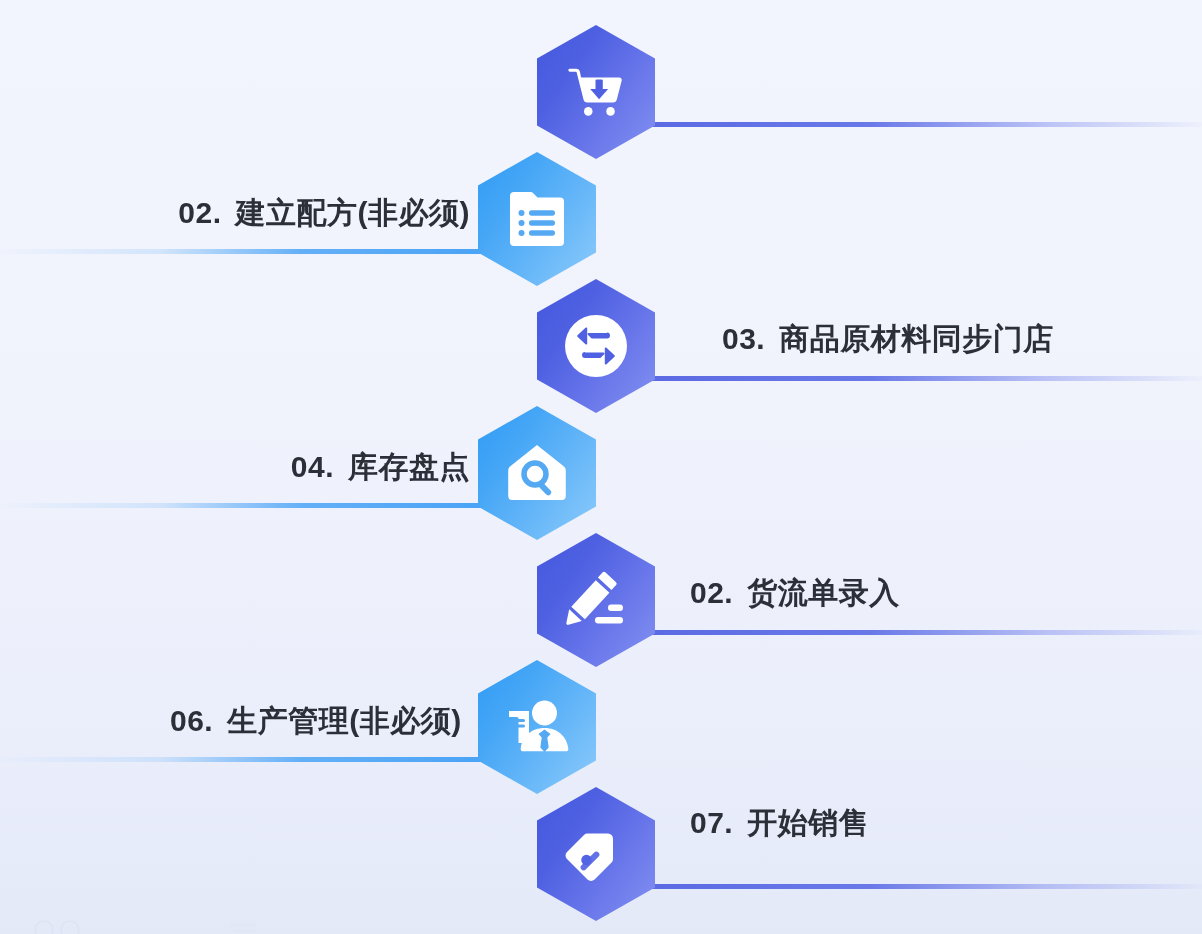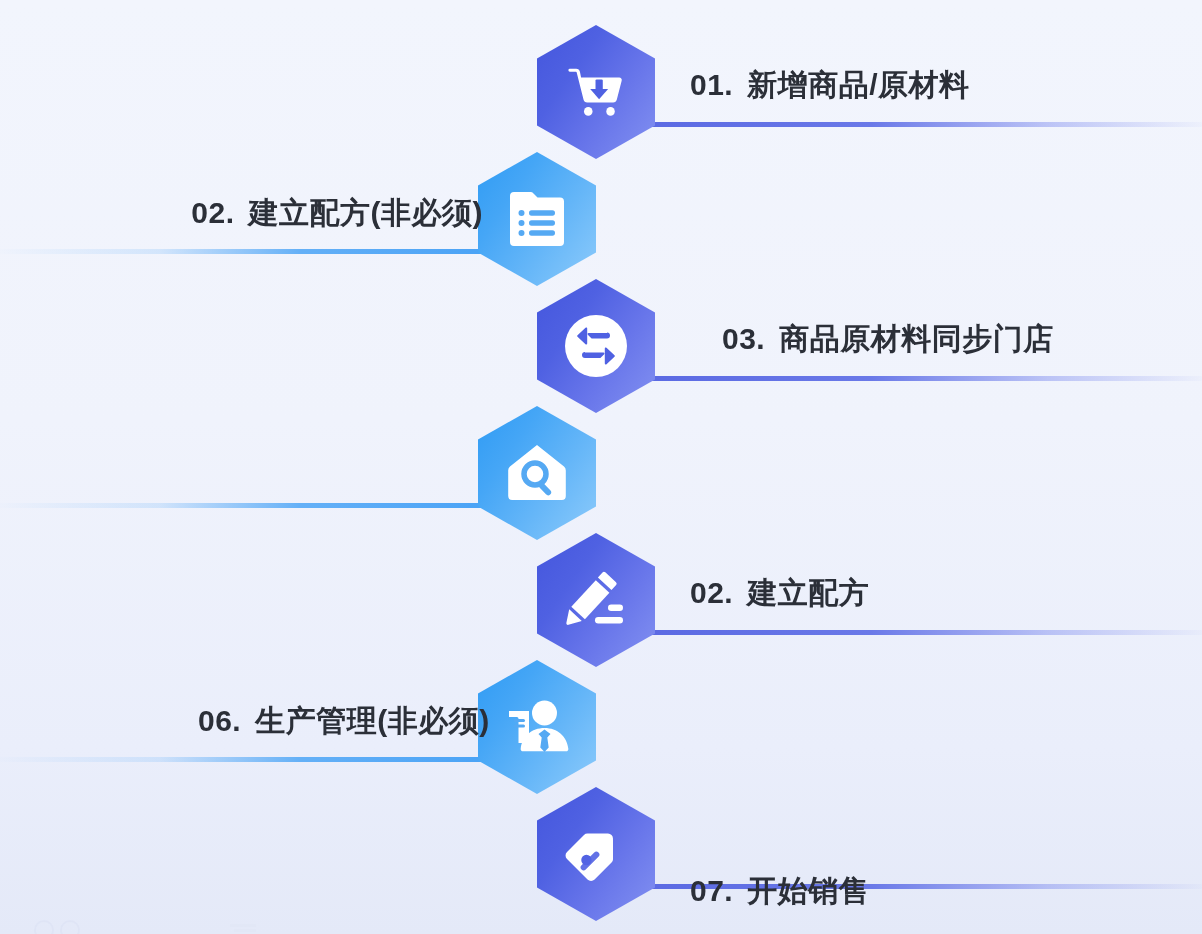--- a/index.html
+++ b/index.html
@@ -62,21 +62,21 @@
     font-weight: bold;
     color: #2b2f38;
     letter-spacing: 0.5px;
     white-space: nowrap;
     line-height: 1;
   }
   .label .num {
     margin-right: 14px;
   }
   .label.right-side { text-align: left; }
-  .label.left-side  { text-align: right; margin-left: 13px; }
+  .label.left-side  { text-align: right; }
 
   
   #watermark {
     position: absolute;
     left: 0;
     bottom: 0;
     width: 1202px;
     height: 22px;
     opacity: 0.35;
   }
@@ -110,23 +110,20 @@
       <g fill="#ffffff">
         <path d="M5 8 h6.5 a4 4 0 0 1 3.9 3.1 L16.6 17 H56 a2.6 2.6 0 0 1 2.5 3.3 l-5 19.5 a4 4 0 0 1 -3.9 3 H23 a4 4 0 0 1 -3.9 -3.1 L12 11.6 a0.7 0.7 0 0 0 -0.7 -0.6 H5 a1.5 1.5 0 0 1 0 -3 z"></path>
         <circle cx="24" cy="52" r="4.4"></circle>
         <circle cx="47" cy="52" r="4.4"></circle>
       </g>
       <g fill="#4f61e2">
         <rect x="31.5" y="19" width="7.5" height="12" rx="1.2"></rect>
         <path d="M35.2 39.5 L26 28.8 h18.5 z"></path>
       </g>
     </svg>
-  </div>
-  <div class="label right-side" style="left:690px; top:70px;">
-    <span class="num">01.</span><span>新增商品/原材料</span>
   </div>
 
   <div class="line left" style="left:0px; top:249px; width:484px;"></div>
   <div class="hex lite" style="left:478px; top:152px;">
     <svg width="58" height="62" viewBox="0 0 58 62">
       <path fill="#ffffff" d="M6 4 h16.5 a4 4 0 0 1 3 1.4 L29.5 9.5 H52 a4 4 0 0 1 4 4 V54 a4 4 0 0 1 -4 4 H6 a4 4 0 0 1 -4 -4 V8 a4 4 0 0 1 4 -4 z"></path>
       <g fill="#55a9f3">
         <circle cx="13.5" cy="25" r="3"></circle>
         <circle cx="13.5" cy="35" r="3"></circle>
         <circle cx="13.5" cy="45" r="3"></circle>
@@ -159,68 +156,71 @@
   <div class="line left" style="left:0px; top:503px; width:484px;"></div>
   <div class="hex lite" style="left:478px; top:406px;">
     <svg width="62" height="60" viewBox="0 0 62 60">
       <path fill="#ffffff" d="M31 2 L58 23.5 a5 5 0 0 1 1.8 3.9 V53 a4 4 0 0 1 -4 4 H6.2 a4 4 0 0 1 -4 -4 V27.4 a5 5 0 0 1 1.8 -3.9 z"></path>
       <g fill="#55a9f3">
         <circle cx="29" cy="31" r="11" fill="none" stroke="#55a9f3" stroke-width="5.5"></circle>
         <rect x="36" y="38.5" width="6" height="15" rx="3" transform="rotate(-44 39 46)"></rect>
       </g>
     </svg>
   </div>
+  <div class="label left-side" style="left: 290.781px; top: 452px;">
+    <span class="num">04.</span><span>库存盘点</span>
+  </div>
 
   <div class="line right" style="left:650px; top:630px; width:552px;"></div>
   <div class="hex dark" style="left:537px; top:533px;">
     <svg width="64" height="62" viewBox="0 0 64 62">
       <g fill="#ffffff">
         <path d="M40.5 2.5 L52 13.2 a2 2 0 0 1 0.1 2.8 l-4.6 5 -13.6 -12.6 4.6 -5 a2 2 0 0 1 2.8 -0.1 z"></path>
         <path d="M31.8 11.2 L45.4 23.8 20.9 50.3 7.3 37.7 z"></path>
         <path d="M5.2 40.2 L17.8 51.9 4.4 55.8 a1.6 1.6 0 0 1 -2 -2 z"></path>
         <rect x="31" y="48" width="28" height="6.5" rx="3.2"></rect>
         <rect x="44" y="35.5" width="15" height="6.5" rx="3.2"></rect>
       </g>
     </svg>
   </div>
   <div class="label right-side" style="left:690px; top:578px;">
-    <span class="num">02.</span><span>建立配方</span>
+    <span class="num">02.</span><span>货流单录入</span>
   </div>
 
   <div class="line left" style="left:0px; top:757px; width:484px;"></div>
   <div class="hex lite" style="left:478px; top:660px;">
     <svg width="64" height="58" viewBox="0 0 64 58">
       <g fill="#ffffff">
         <path d="M4 13 h20 v32 h-10.5 V20.5 a1.6 1.6 0 0 0 -1.6 -1.6 H4 z"></path>
         <rect x="9" y="21" width="11" height="3" rx="1.5" fill="#55a9f3"></rect>
         <rect x="9" y="26.5" width="11" height="3" rx="1.5" fill="#55a9f3"></rect>
         <circle cx="39.5" cy="15" r="12.5"></circle>
         <path d="M39.5 30 c 13 0 22.5 8.6 23.8 20.4 a2.5 2.5 0 0 1 -2.5 2.8 H18.2 a2.5 2.5 0 0 1 -2.5 -2.8 C17 38.6 26.5 30 39.5 30 z"></path>
       </g>
       <g fill="#55a9f3">
         <path d="M39.5 31.5 L33.5 36 l3.2 3.6 -1.4 10 4.2 4.5 4.2 -4.5 -1.4 -10 3.2 -3.6 z"></path>
       </g>
     </svg>
   </div>
-  <div class="label left-side" style="left: 185px; top: 706px;">
+  <div class="label left-side" style="left: 170px; top: 706px;">
     <span class="num">06.</span><span>生产管理(非必须)</span>
   </div>
 
   <div class="line right" style="left:650px; top:884px; width:552px;"></div>
   <div class="hex dark" style="left:537px; top:787px;">
     <svg width="64" height="62" viewBox="0 0 64 62">
       <g transform="rotate(-45 32 31)">
         <path fill="#ffffff" d="M13 9 h24 a5 5 0 0 1 3.6 1.5 L55 25 a5 5 0 0 1 0 7 L40.6 46.5 A5 5 0 0 1 37 48 H13 a5 5 0 0 1 -5 -5 V14 a5 5 0 0 1 5 -5 z"></path>
         <circle cx="21" cy="28.5" r="5.2" fill="#5263e3"></circle>
         <rect x="28" y="25.5" width="20" height="6" rx="3" fill="#5263e3" opacity="0"></rect>
       </g>
       <rect x="14" y="35" width="24" height="6" rx="3" fill="#5263e3" transform="rotate(-45 26 38)" opacity="0.9"></rect>
     </svg>
   </div>
-  <div class="label right-side" style="left:690px; top:876px;">
+  <div class="label right-side" style="left:690px; top:808px;">
     <span class="num">07.</span><span>开始销售</span>
   </div>
 
   <div id="watermark">
     <div class="wm-dot" style="left:34px;"></div>
     <div class="wm-dot" style="left:60px;"></div>
     <div class="wm-bars" style="left:230px;"></div>
   </div>
 
 </div>

